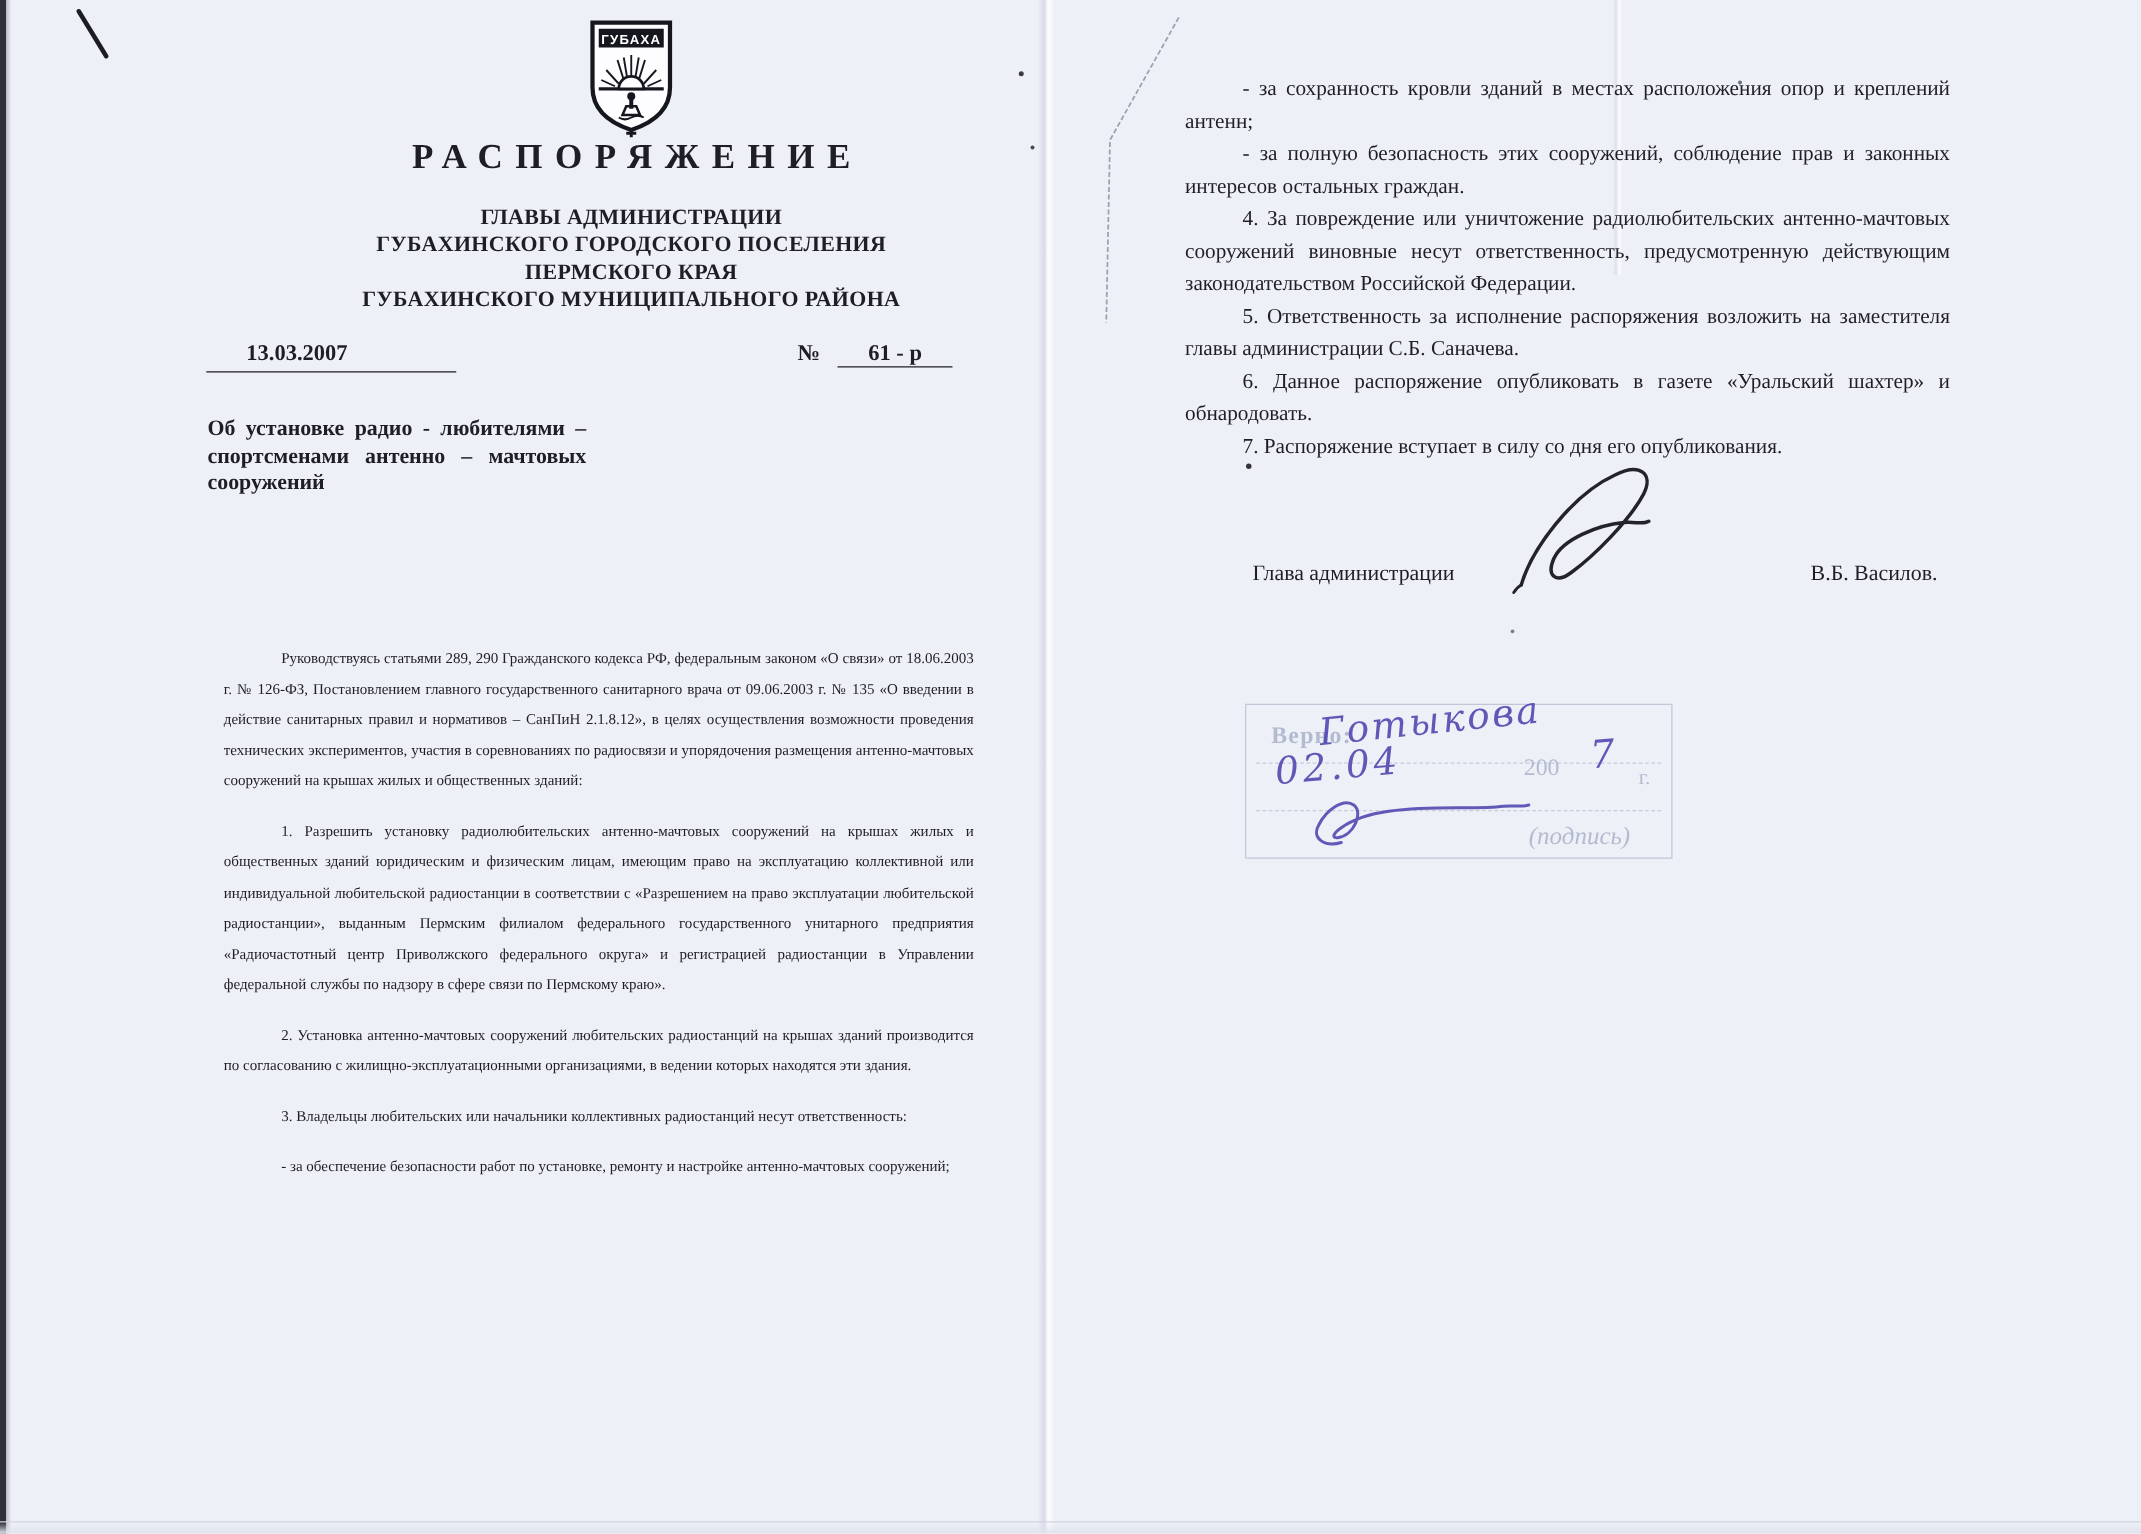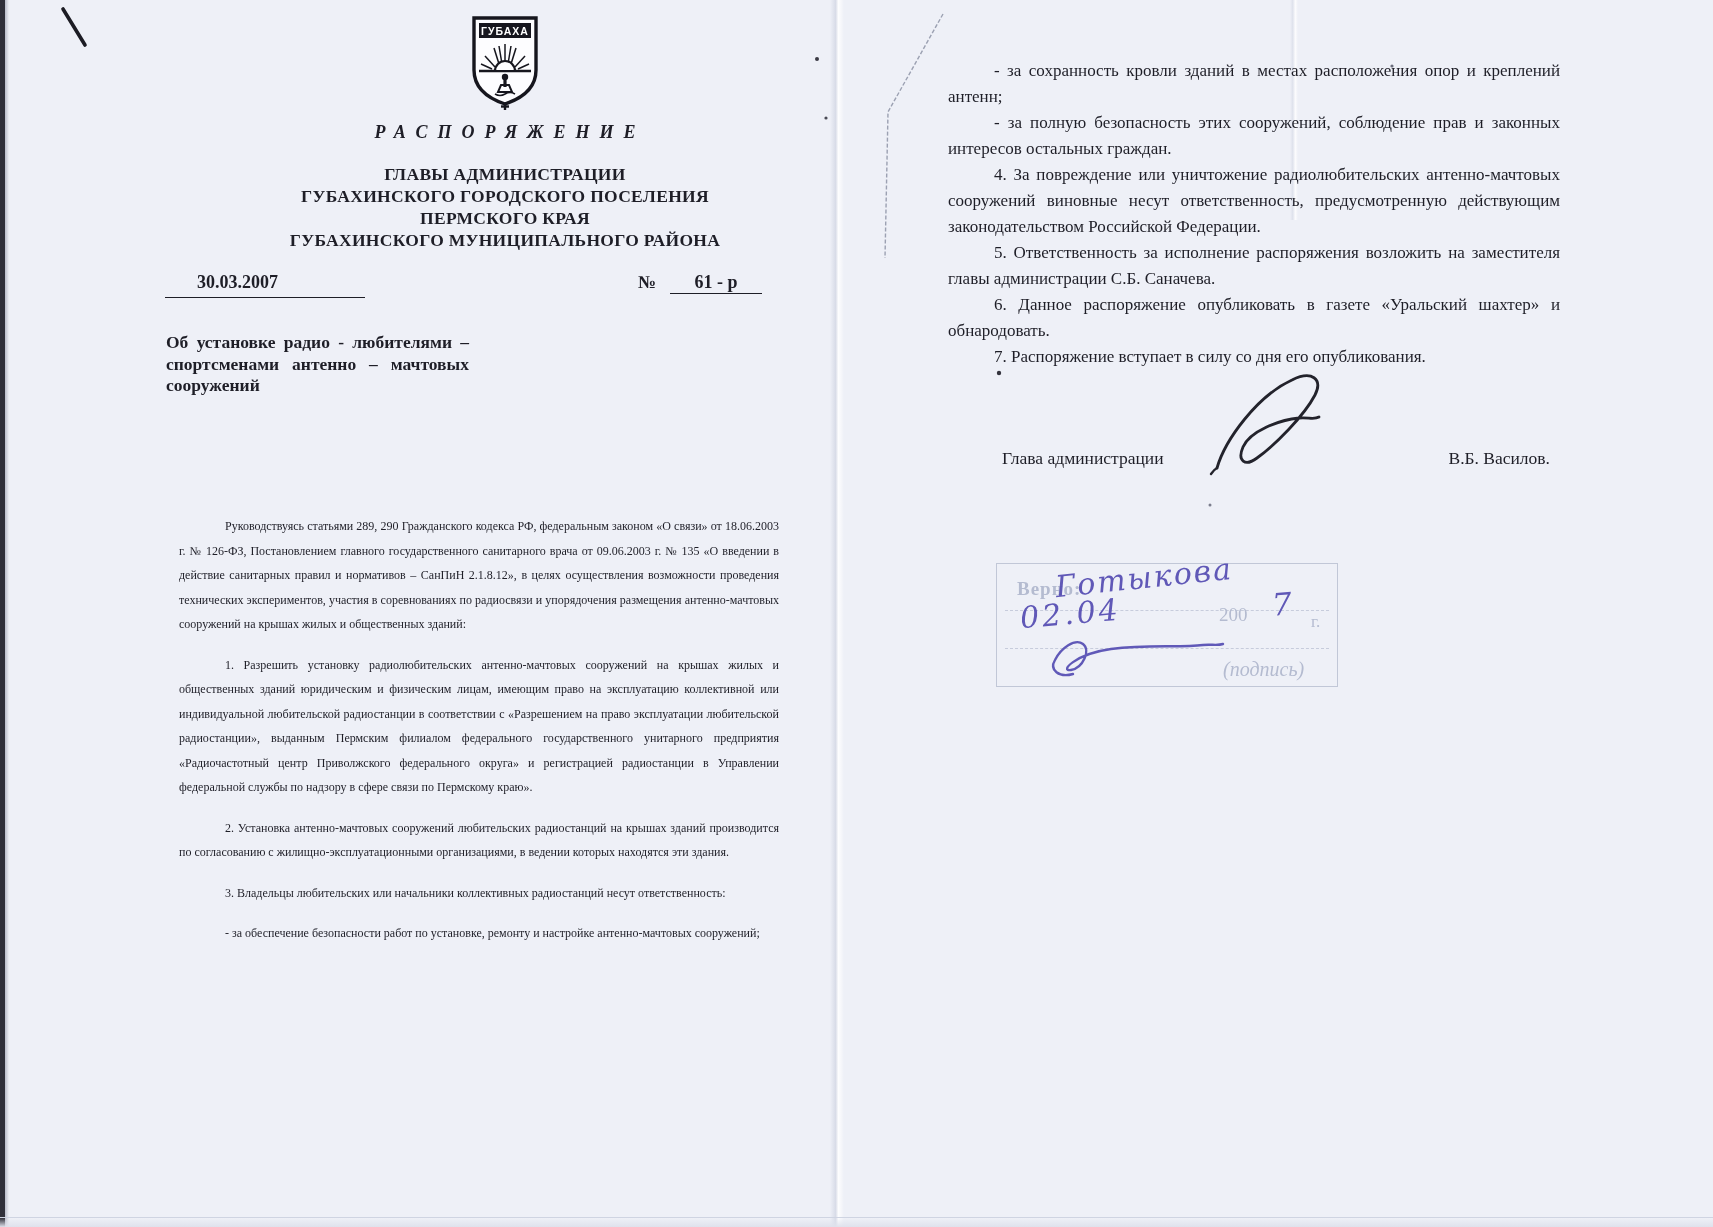--- a/index.html
+++ b/index.html
@@ -17,21 +17,21 @@
   .edge-bottom{position:absolute;left:0;bottom:0;width:100%;height:9px;background:linear-gradient(180deg,rgba(210,214,226,0),#dfe2ec);border-top:1px solid #cfd4e2;}
   .fold-center{position:absolute;left:830px;top:0;width:14px;height:100%;
     background:linear-gradient(90deg,rgba(205,210,224,0) 0%,rgba(198,203,219,.55) 40%,rgba(255,255,255,.9) 60%,rgba(222,226,236,0) 100%);}
   .fold-right{position:absolute;left:1290px;top:0;width:8px;height:220px;
     background:linear-gradient(90deg,rgba(205,210,224,0),rgba(212,216,229,.6),rgba(255,255,255,.8),rgba(222,226,236,0));}
   .overlay-svg{position:absolute;left:0;top:0;pointer-events:none;}
 
   
   .header{position:absolute;left:140px;top:14px;width:730px;text-align:center;}
   .emblem{display:block;margin:0 auto;}
-  .title{margin-top:12px;font-size:18px;font-weight:bold;letter-spacing:10px;text-indent:10px;font-style:italic;}
+  .title{font-size:28px;font-weight:bold;letter-spacing:10px;text-indent:10px;}
   .issuer{margin-top:20px;font-weight:bold;font-size:17.5px;line-height:22px;letter-spacing:.3px;}
 
   
   .date-line{position:absolute;left:165px;top:272px;width:168px;border-bottom:1.8px solid #1e1e27;
     font-size:18px;font-weight:bold;padding:0 0 4px 32px;}
   .num-line{position:absolute;left:638px;top:272px;font-size:18px;font-weight:bold;}
   .num-blank{display:inline-block;width:92px;border-bottom:1.8px solid #1e1e27;text-align:center;padding-bottom:0;margin-left:14px;}
 
   
   .subject{position:absolute;left:166px;top:332px;width:303px;
@@ -123,21 +123,21 @@
     <div class="title">РАСПОРЯЖЕНИЕ</div>
 
     <div class="issuer">
       <div>ГЛАВЫ АДМИНИСТРАЦИИ</div>
       <div>ГУБАХИНСКОГО ГОРОДСКОГО ПОСЕЛЕНИЯ</div>
       <div>ПЕРМСКОГО КРАЯ</div>
       <div>ГУБАХИНСКОГО МУНИЦИПАЛЬНОГО РАЙОНА</div>
     </div>
   </div>
 
-  <div class="date-line">30.03.2007</div>
+  <div class="date-line">13.03.2007</div>
 
   <div class="num-line">
     <span>№</span><span class="num-blank">61 - р</span>
   </div>
 
   <div class="subject">Об установке радио - любителями – спортсменами антенно – мачтовых сооружений</div>
 
   <div class="body-left">
     <p>Руководствуясь статьями 289, 290 Гражданского кодекса РФ, федеральным законом «О связи» от 18.06.2003 г. № 126-ФЗ, Постановлением главного государственного санитарного врача от 09.06.2003 г. № 135 «О введении в действие санитарных правил и нормативов – СанПиН 2.1.8.12», в целях осуществления возможности проведения технических экспериментов, участия в соревнованиях по радиосвязи и упорядочения размещения антенно-мачтовых сооружений на крышах жилых и общественных зданий:</p>
     <p class="gap-top">1. Разрешить установку радиолюбительских антенно-мачтовых сооружений на крышах жилых и общественных зданий юридическим и физическим лицам, имеющим право на эксплуатацию коллективной или индивидуальной любительской радиостанции в соответствии с «Разрешением на право эксплуатации любительской радиостанции», выданным Пермским филиалом федерального государственного унитарного предприятия «Радиочастотный центр Приволжского федерального округа» и регистрацией радиостанции в Управлении федеральной службы по надзору в сфере связи по Пермскому краю».</p>

